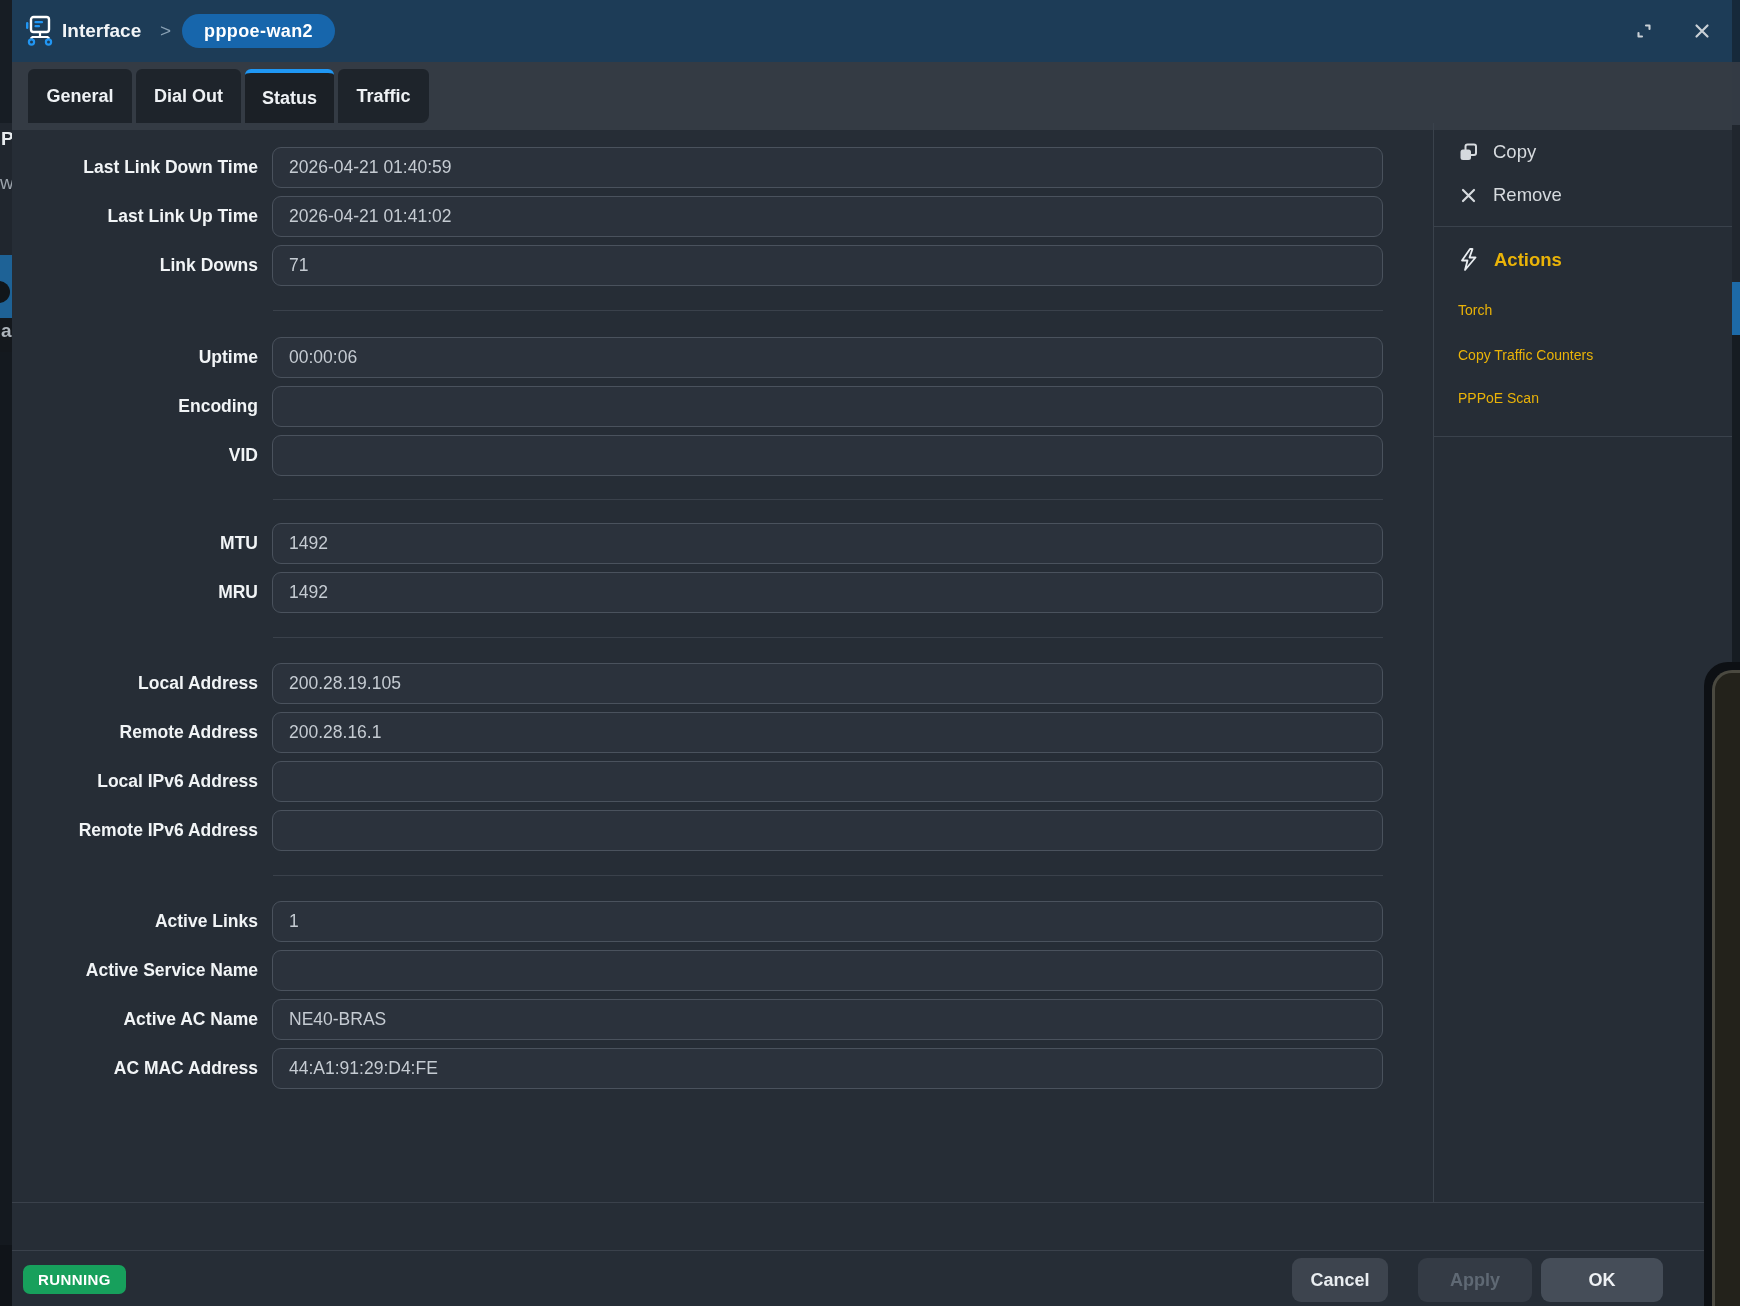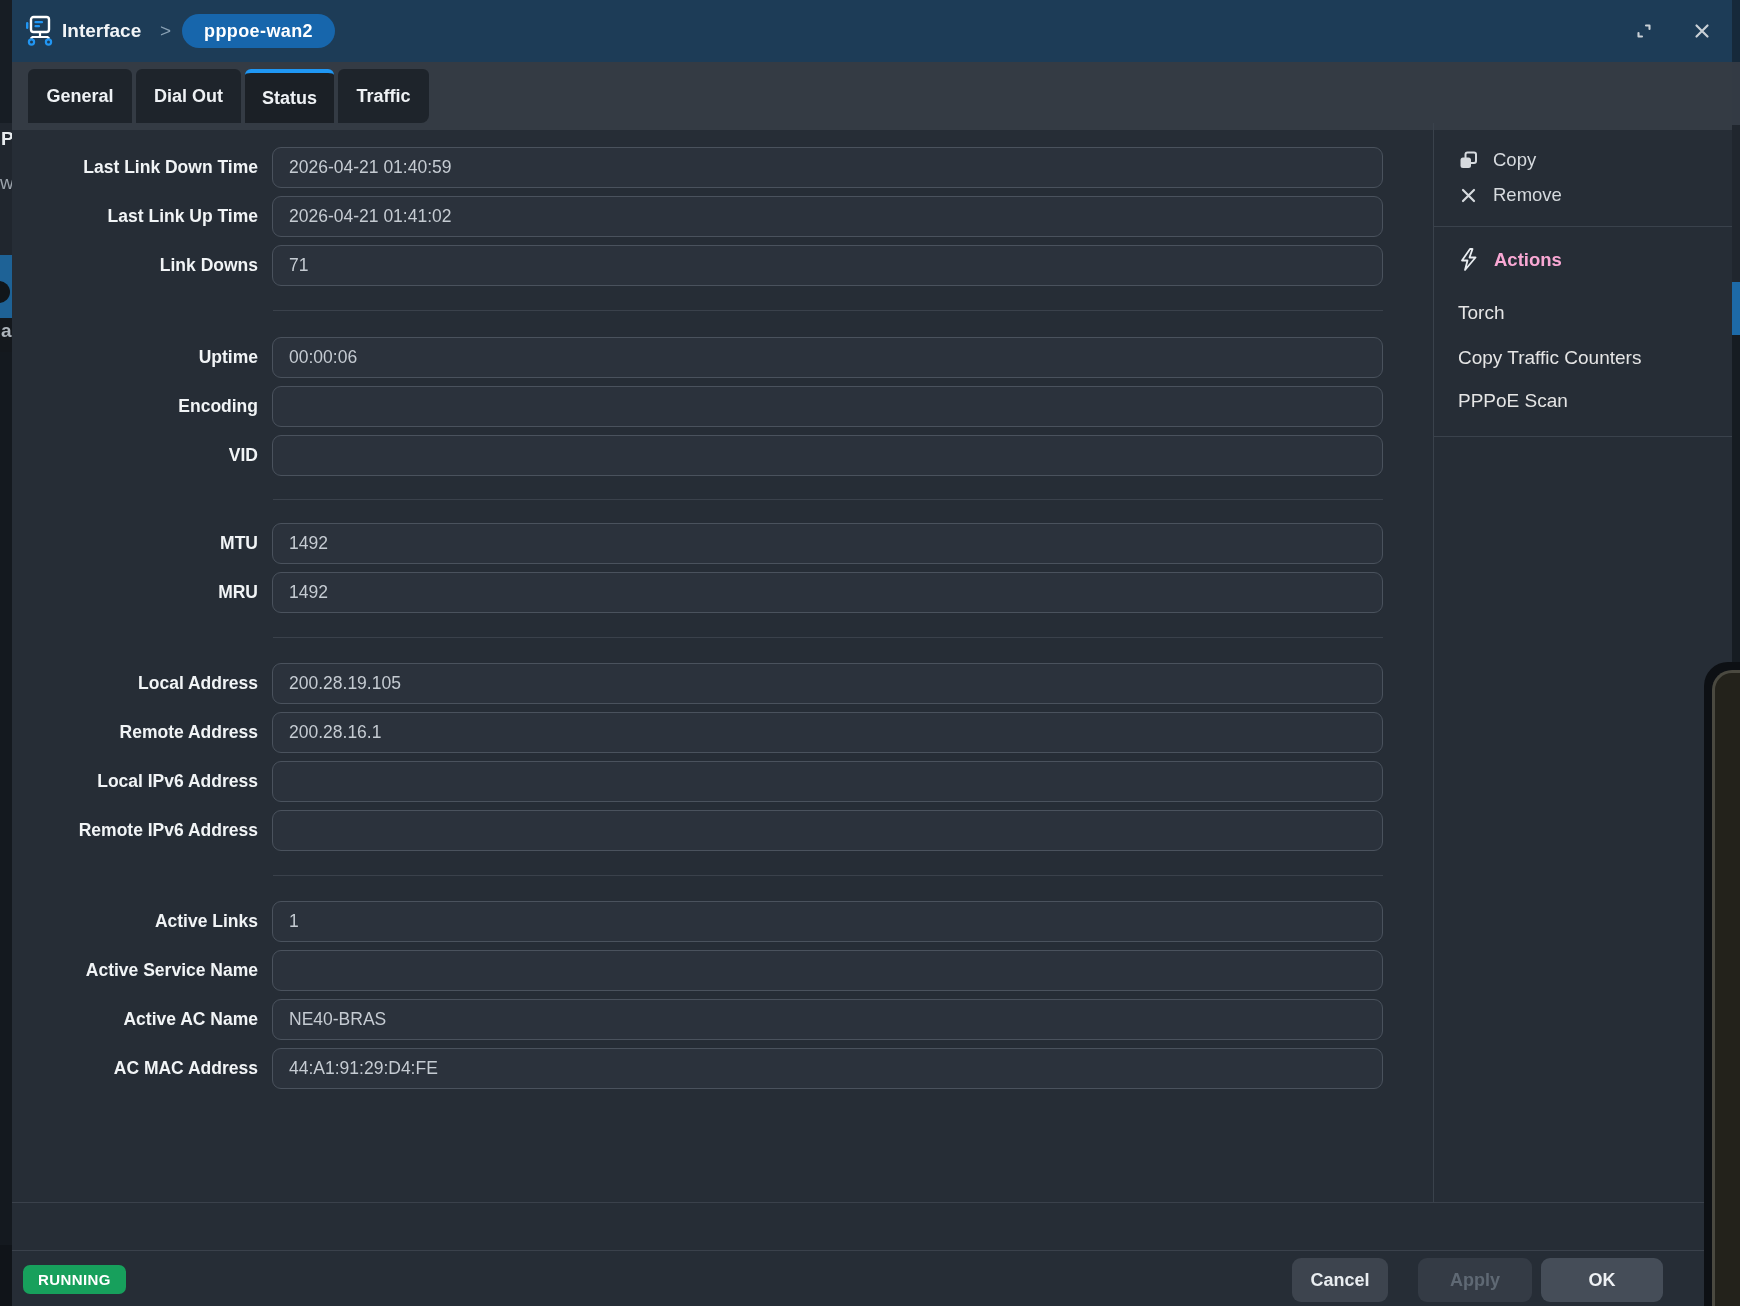--- a/index.html
+++ b/index.html
@@ -41,22 +41,22 @@
           white-space:nowrap;overflow:hidden;}
   .gsep{position:absolute;left:261px;width:1110px;height:1px;background:#3a414b;}
 
   
   .vdiv{left:1421px;top:123px;width:1px;height:1079px;background:#3a424c;}
   .sdiv{left:1421px;width:299px;height:1px;background:#3a424c;}
   .side-item{position:absolute;left:1445px;display:flex;align-items:center;gap:14px;
              color:#d6dade;font-size:18.5px;cursor:pointer;white-space:nowrap;}
   .side-item .ic{width:22px;height:22px;display:flex;align-items:center;justify-content:center;}
   .side-header{position:absolute;left:1445px;display:flex;align-items:center;gap:14px;
-               color:#f9a8d4;font-size:18.5px;font-weight:700;white-space:nowrap;}
-  .action-item{position:absolute;left:1446px;color:#e5e5e5;font-size:19px;cursor:pointer;
+               color:#eab308;font-size:18.5px;font-weight:700;white-space:nowrap;}
+  .action-item{position:absolute;left:1446px;color:#eab308;font-size:14px;cursor:pointer;
                white-space:nowrap;}
 
   
   .statdiv{left:0;width:1720px;height:1px;background:#3a414b;}
   .status-text{left:0;top:1208px;width:1546px;text-align:center;color:#ccd2d8;font-size:18.5px;}
   .badge{left:11px;top:1265px;height:29px;line-height:29px;padding:0 15px;border-radius:7px;
          background:#17a05c;color:#ffffff;font-weight:700;font-size:15px;letter-spacing:.4px;}
   .btn{position:absolute;top:1258px;height:44px;border:none;border-radius:9px;
        font-family:"Liberation Sans",sans-serif;font-weight:700;font-size:18px;cursor:pointer;}
   .btn-cancel{left:1280px;width:96px;background:#3d444e;color:#e9edf0;}
@@ -199,21 +199,21 @@
           <span class="fvalue">44:A1:91:29:D4:FE</span>
         </div>
         <div class="gsep" style="top: 310px;"></div>
         <div class="gsep" style="top: 499px;"></div>
         <div class="gsep" style="top: 637px;"></div>
         <div class="gsep" style="top: 875px;"></div>
       </div>
 
     <div class="abs vdiv"></div>
     <div id="sidebar">
-        <div class="side-item" style="top: 141px; margin-top: 8px;">
+        <div class="side-item" style="top: 141px;">
           <span class="ic">
             <svg width="21" height="21" viewBox="0 0 21 21">
               <rect x="7.5" y="2.5" width="10.5" height="10.5" rx="2" fill="none" stroke="#d6dade" stroke-width="2"></rect>
               <rect x="2.5" y="7.5" width="10.5" height="10.5" rx="2.5" fill="#d6dade"></rect>
             </svg>
           </span>
           <span>Copy</span>
         </div>
         <div class="side-item" style="top: 184px; align-items: flex-end;">
           <span class="ic">

